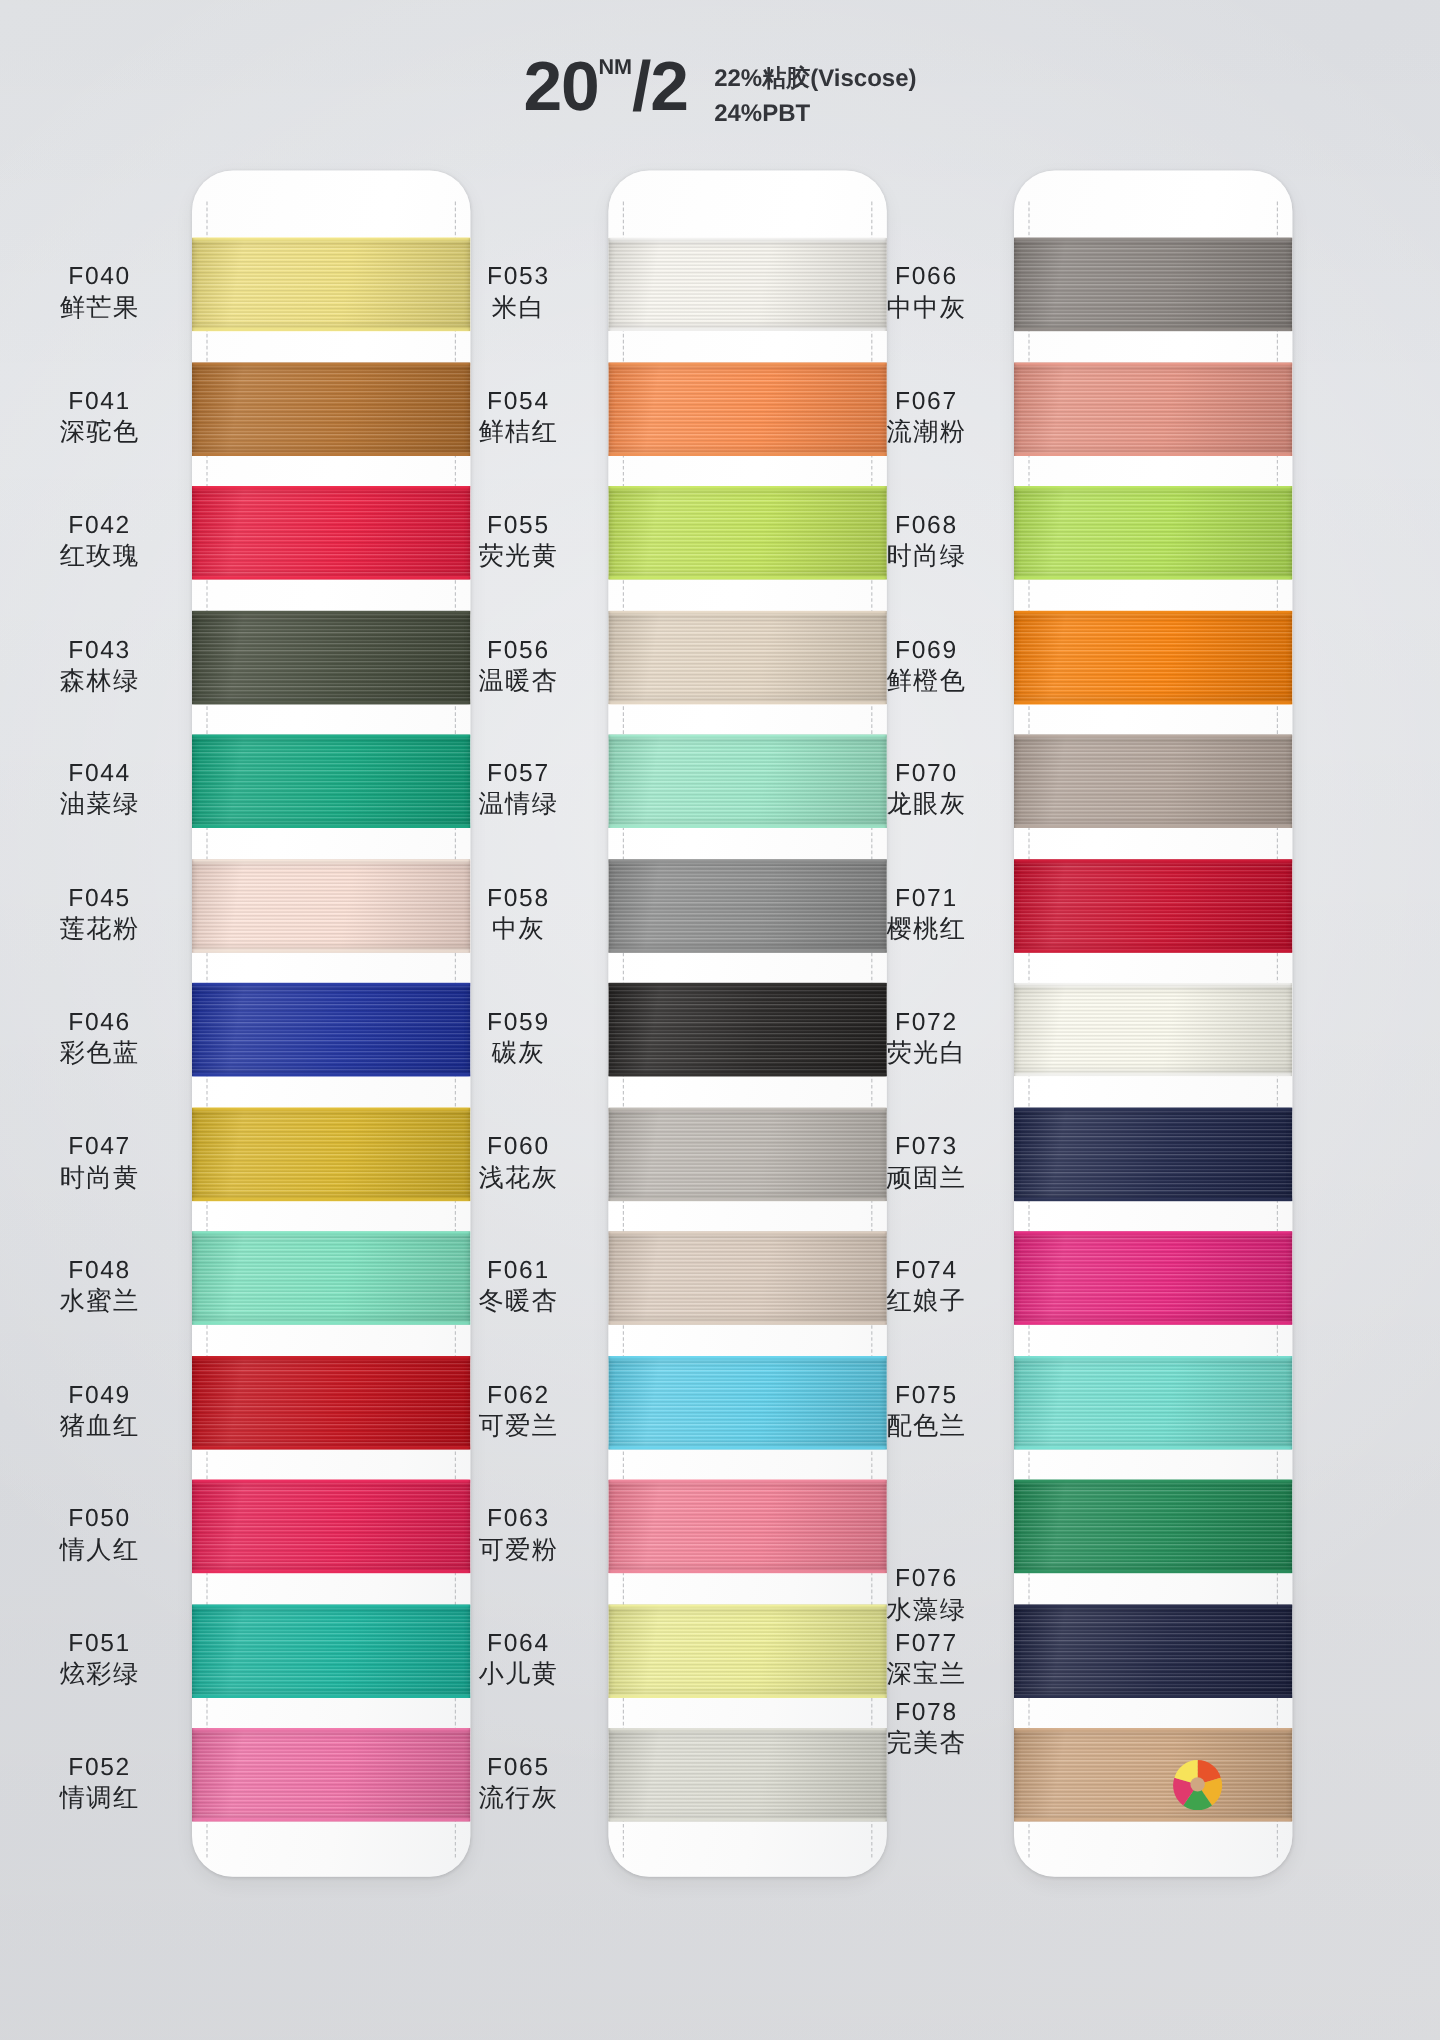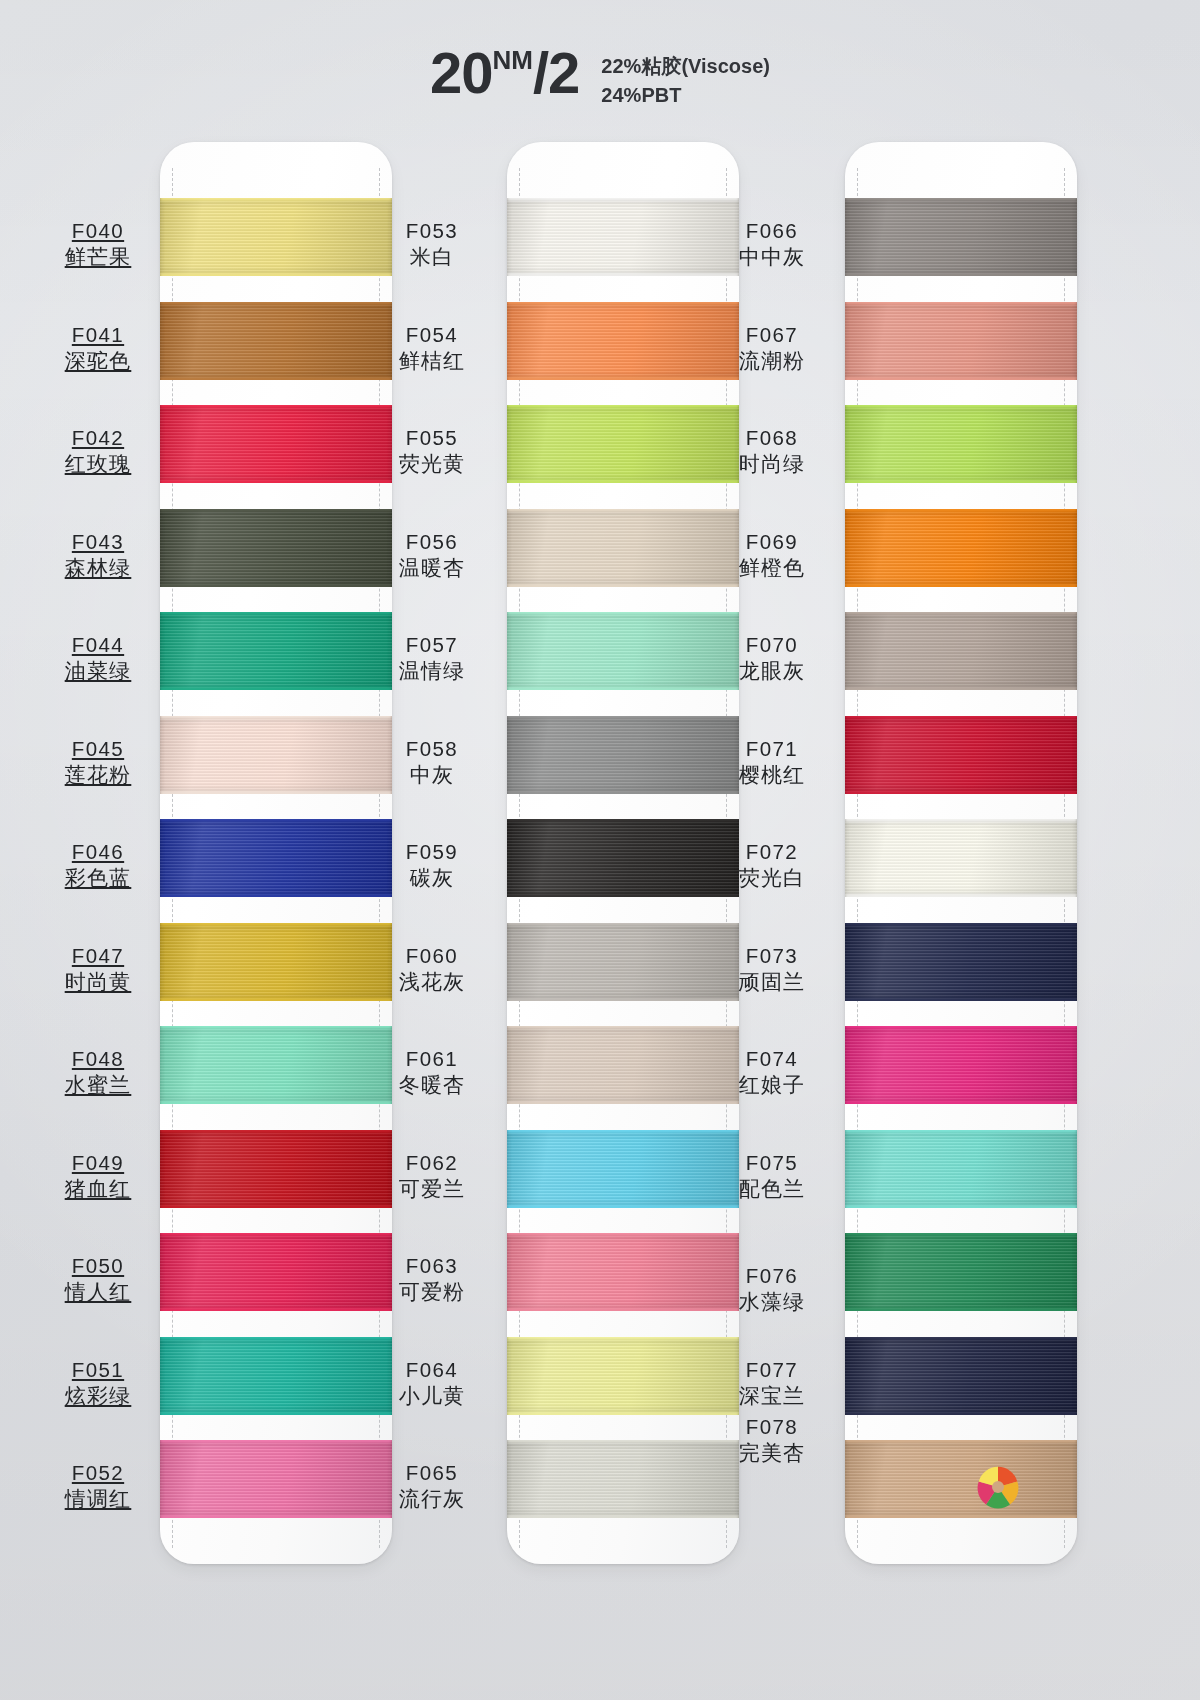--- a/index.html
+++ b/index.html
@@ -45,21 +45,21 @@
     color: #2e3034;
     line-height: 1;
     letter-spacing: -1px;
   }
   .count-num {
     font-size: 58px;
     font-weight: bold;
     font-family: "Liberation Sans", sans-serif;
   }
   .count-sup {
-    font-size: 26px;
+    font-size: 18px;
     font-weight: bold;
     margin-top: 3px;
     letter-spacing: 0;
   }
   .count-slash {
     font-size: 58px;
     font-weight: bold;
   }
   .title-block {
     margin-top: 2px;
@@ -176,21 +176,21 @@
     font-size: 20.5px;
     letter-spacing: 1.4px;
     font-family: "Liberation Sans", sans-serif;
   }
   .label .name {
     display: block;
     font-size: 21px;
     letter-spacing: 1.2px;
     margin-top: 1px;
   }
-  .label.l1 { left: 32px;  width: 132px; text-decoration: underline; }
+  .label.l1 { left: 17px;  width: 132px; }
   .label.l2 { left: 366px; width: 132px; }
   .label.l3 { left: 706px; width: 132px; }
 
   
   .logo {
     position: absolute;
     width: 46px;
     height: 46px;
     right: 56px;
     bottom: 8px;
@@ -491,21 +491,21 @@
       <span class="name">顽固兰</span>
     </div>
     <div class="label l3" style="top: 904px;">
       <span class="code">F074</span>
       <span class="name">红娘子</span>
     </div>
     <div class="label l3" style="top: 1007.5px;">
       <span class="code">F075</span>
       <span class="name">配色兰</span>
     </div>
-    <div class="label l3" style="top: 1121px;">
+    <div class="label l3" style="top: 1161px;">
       <span class="code">F076</span>
       <span class="name">水藻绿</span>
     </div>
     <div class="label l3" style="top: 1214.5px;">
       <span class="code">F077</span>
       <span class="name">深宝兰</span>
     </div>
     <div class="label l3" style="top: 1272px;">
       <span class="code">F078</span>
       <span class="name">完美杏</span>

